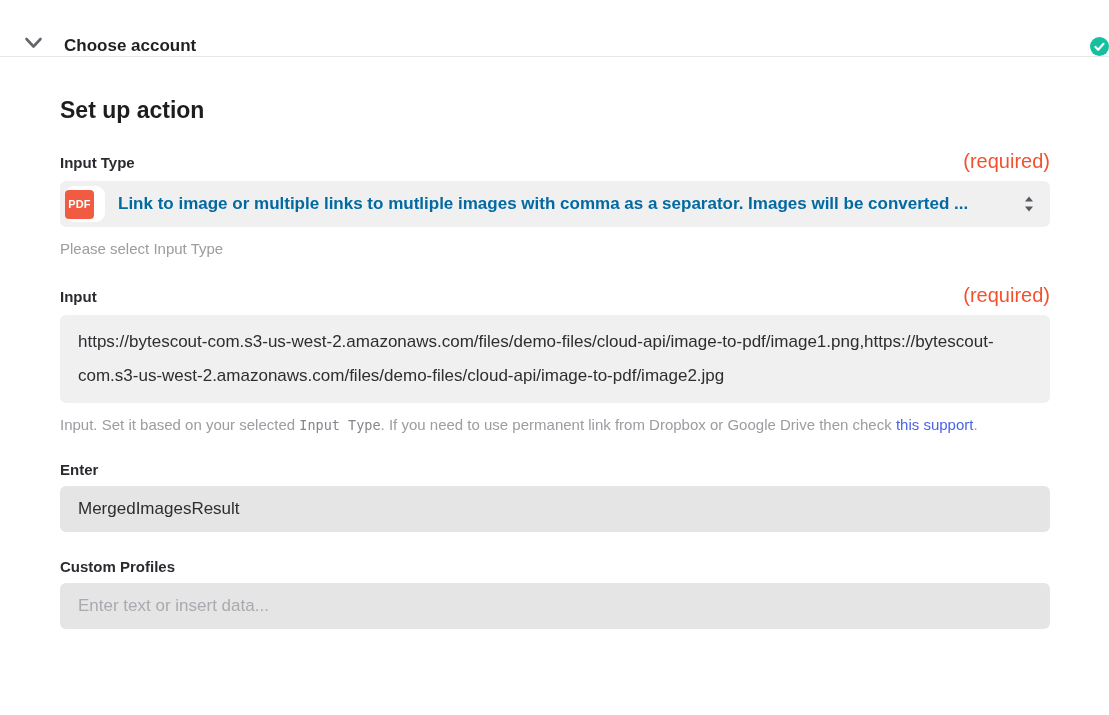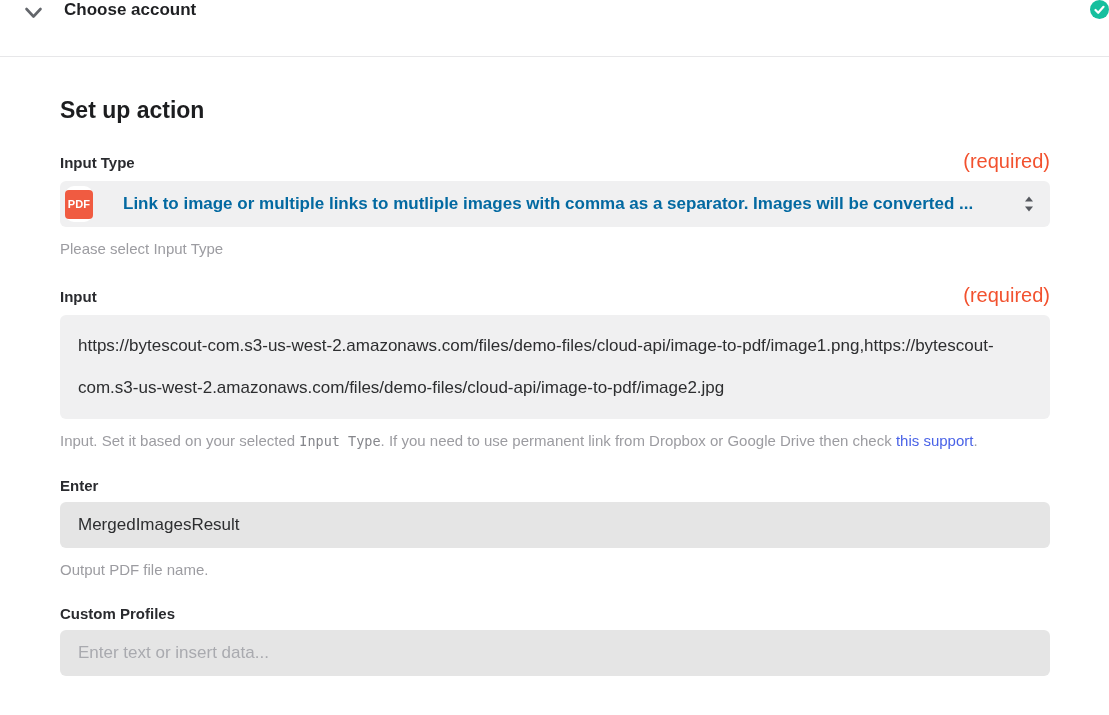--- a/index.html
+++ b/index.html
@@ -7,21 +7,21 @@
     width: 1109px; height: 715px;
     background: #ffffff;
     font-family: "Liberation Sans", sans-serif;
     overflow: hidden;
     color: #2a2b2f;
   }
   
   .header {
     height: 57px;
     display: flex;
-    align-items: flex-start;
+    align-items: flex-end;
     padding: 0 0 0 20px;
     border-bottom: 1px solid #e7e7e9;
     background: #ffffff;
   }
   .chevron-btn {
     width: 26px; height: 26px;
     display: flex; align-items: center; justify-content: center;
     cursor: pointer;
     flex: 0 0 auto;
   }
@@ -70,26 +70,26 @@
     width: 100%;
   }
   .select-field {
     height: 46px;
     display: flex;
     align-items: center;
     padding: 0 14px 0 5px;
     cursor: pointer;
   }
   .app-icon-box {
-    width: 28px; height: 36px;
+    width: 40px; height: 36px;
     background: #ffffff;
     border-radius: 9px;
-    display: flex; align-items: center; justify-content: flex-end;
+    display: flex; align-items: center; justify-content: flex-start;
     flex: 0 0 auto;
-    margin-right: 30px;
+    margin-right: 13px;
   }
   .pdf-badge {
     width: 29px; height: 29px;
     background: #f05b41;
     border-radius: 4px;
     display: flex; align-items: center; justify-content: center;
     color: #ffffff;
     font-size: 11px;
     font-weight: 700;
     letter-spacing: 0.2px;
@@ -115,21 +115,21 @@
     color: #85868b;
   }
   .helper a, .helper .link {
     color: #4a63e7;
     text-decoration: none;
     cursor: pointer;
   }
   .textarea-field {
     padding: 10px 18px;
     font-size: 17px;
-    line-height: 42px;
+    line-height: 34px;
     color: #2d2e30;
     overflow-wrap: break-word;
     word-break: normal;
     cursor: text;
   }
   .input-field {
     height: 46px;
     border: none;
     outline: none;
     background: #e5e5e5;
@@ -192,21 +192,20 @@
   <div class="field textarea-field">https://bytescout-com.s3-us-west-2.amazonaws.com/files/demo-files/cloud-api/image-to-pdf/image1.png,https://bytescout-com.s3-us-west-2.amazonaws.com/files/demo-files/cloud-api/image-to-pdf/image2.jpg</div>
   <div class="helper">
     <span>Input. Set it based on your selected </span><span class="code">Input Type</span><span>. If you need to use permanent link from Dropbox or Google Drive then check </span><span class="link">this support</span><span>.</span>
   </div>
 
   
   <div class="label-row">
     <span class="field-label">Enter</span>
   </div>
   <input class="input-field" type="text" value="MergedImagesResult" style="">
-  <div class="helper">Output PDF file name.</div>
 
   
   <div class="label-row">
     <span class="field-label">Custom Profiles</span>
   </div>
   <input class="input-field" type="text" placeholder="Enter text or insert data..." style="">
 
 </div>
 
 </body></html>

